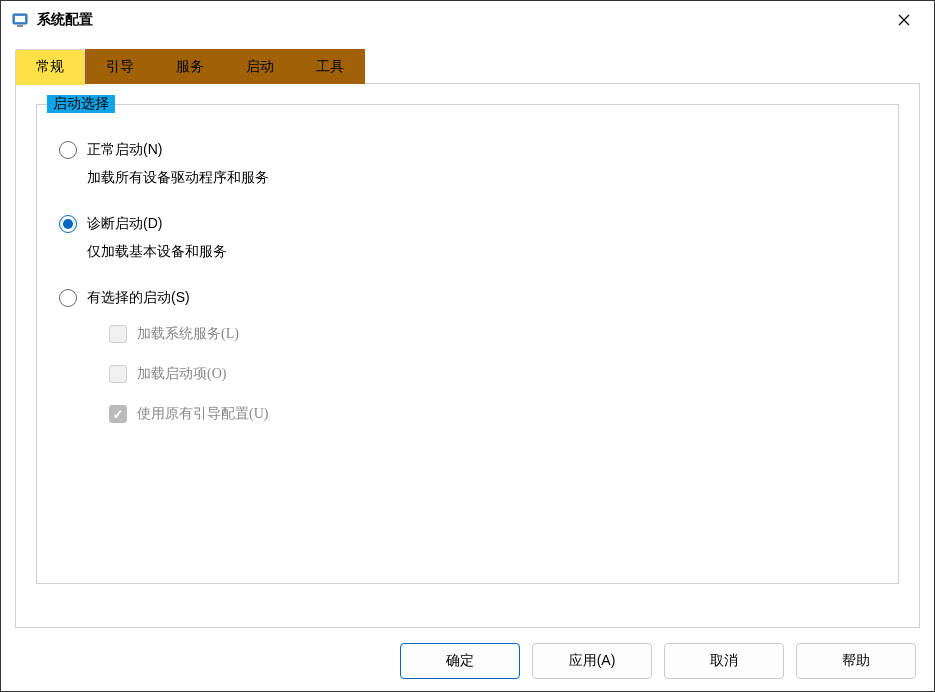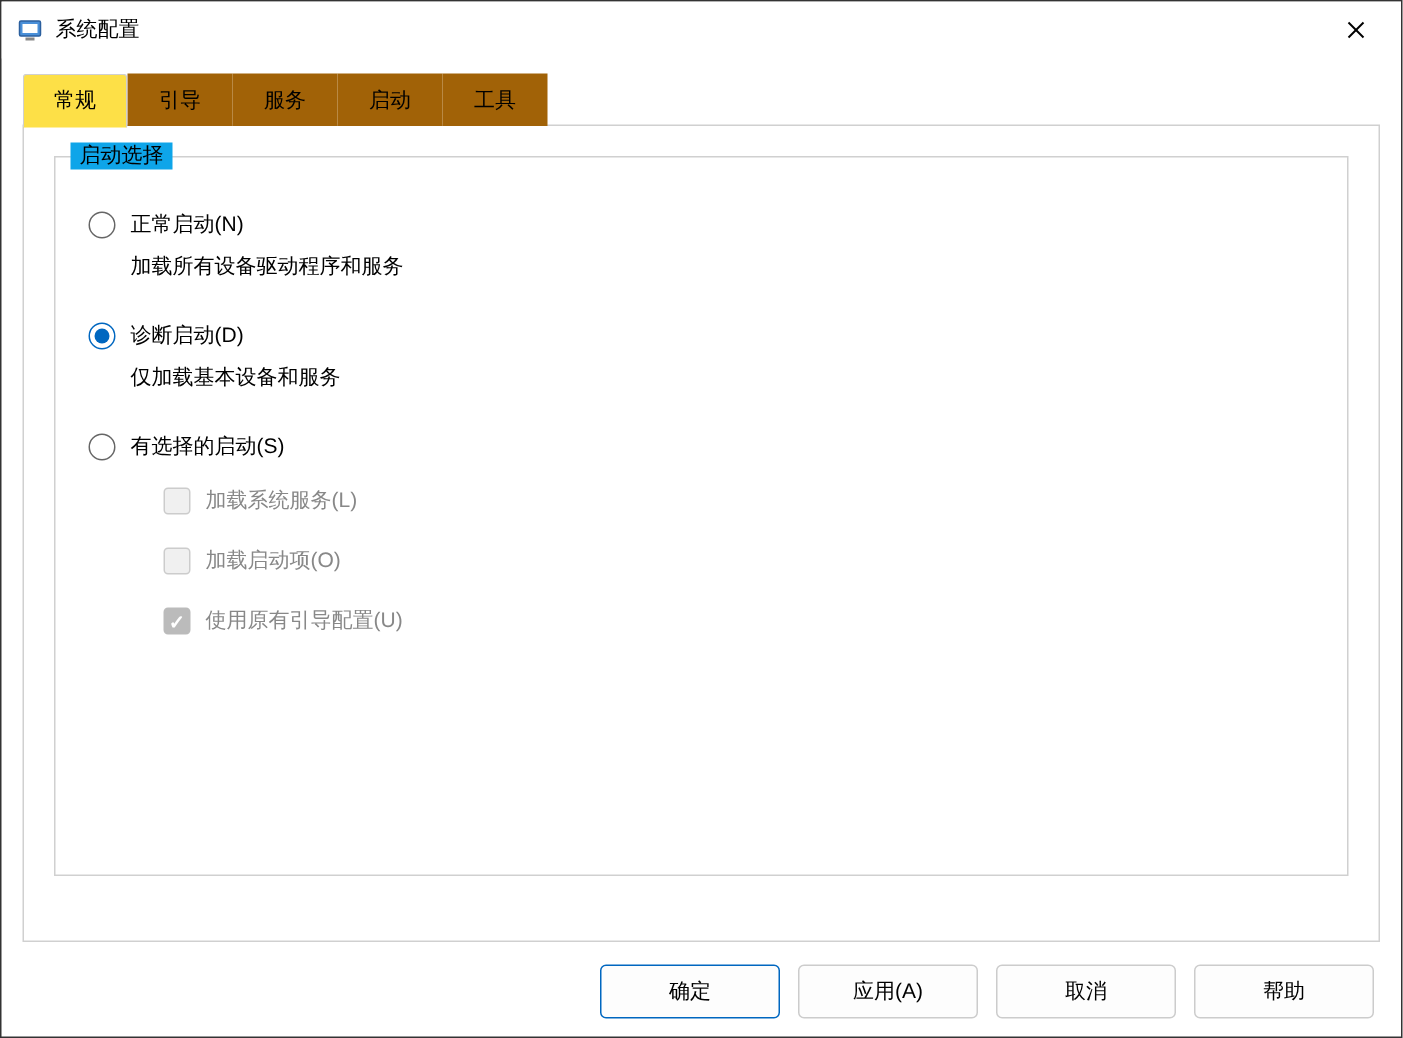--- a/index.html
+++ b/index.html
@@ -13,20 +13,21 @@
       overflow: hidden;
       border: 1px solid #333;
       position: relative;
     }
     .titlebar {
       height: 38px;
       display: flex;
       align-items: center;
       padding: 0 10px;
       background: #fff;
+      font-weight: bold;
     }
     .titlebar-icon {
       width: 18px;
       height: 18px;
       margin-right: 8px;
       display: inline-flex;
       align-items: center;
       justify-content: center;
     }
     .titlebar-title {
@@ -119,20 +120,21 @@
     .radio.selected::after {
       content: "";
       width: 10px;
       height: 10px;
       border-radius: 50%;
       background: #0067c0;
     }
     .checkbox-group {
       margin-left: 50px;
       margin-top: 18px;
+      font-family: Liberation Serif, serif;
     }
     .checkbox-row {
       display: flex;
       align-items: center;
       margin-bottom: 22px;
     }
     .checkbox {
       width: 18px;
       height: 18px;
       border-radius: 3px;

